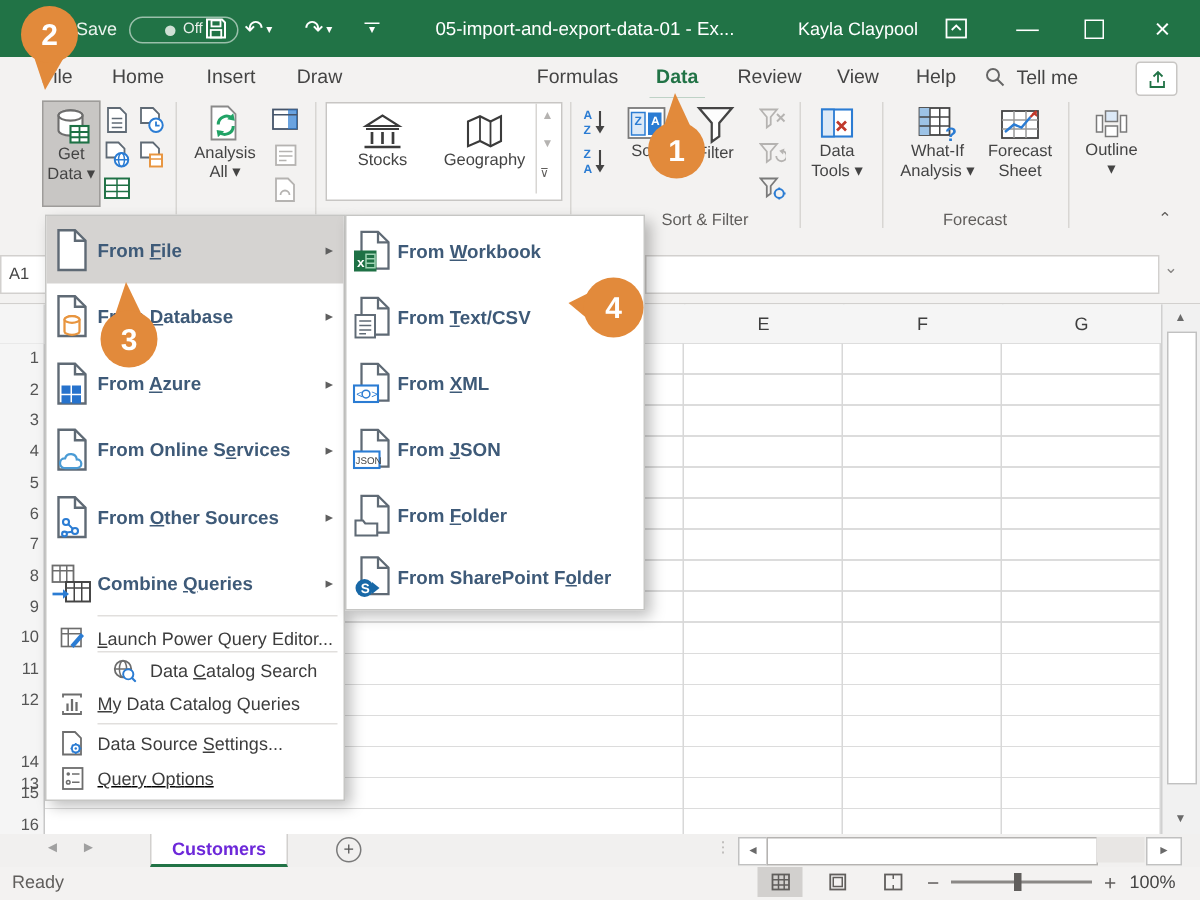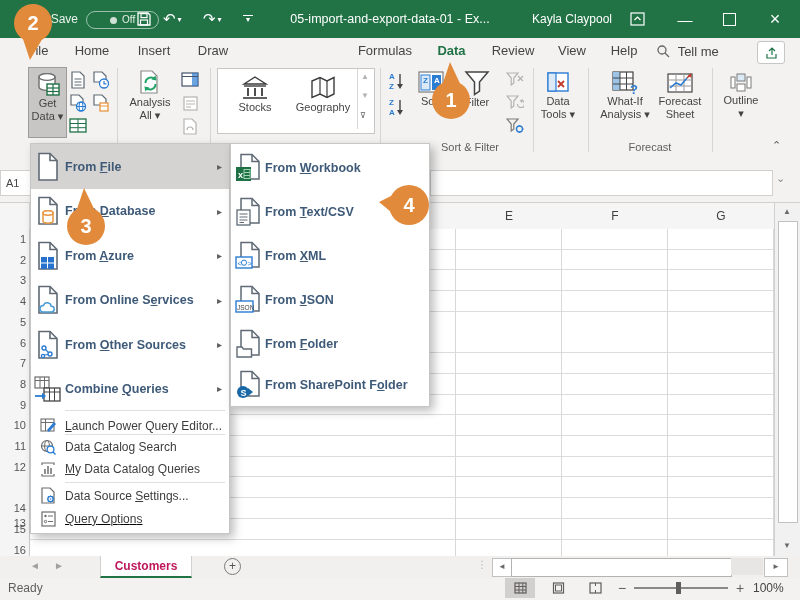--- a/index.html
+++ b/index.html
@@ -390,21 +390,21 @@
       <div class="abs" style="left:8px;top:4px;font-size:8px;color:#6a6a6a;">▲</div>
       <div class="abs" style="left:3px;top:18px;width:18px;height:300px;background:#fff;border:1px solid #c1c1c1;"></div>
       <div class="abs" style="left:8px;top:338px;font-size:8px;color:#6a6a6a;">▼</div>
     </div>
   </div>
 
   <div id="sheetbar">
     <div class="abs" style="left:30px;top:4px;color:#a0a0a0;font-size:10px;">◄</div>
     <div class="abs" style="left:54px;top:4px;color:#a0a0a0;font-size:10px;">►</div>
     <div class="abs" style="left:100px;top:0;width:90px;height:20px;background:#fff;border-left:1px solid #d2d0ce;border-right:1px solid #d2d0ce;border-bottom:2.5px solid #217346;
-                text-align:center;line-height:20px;font-weight:bold;color:#be185d;">Customers</div>
+                text-align:center;line-height:20px;font-weight:bold;color:#6d28d9;">Customers</div>
     <div class="abs" style="left:224px;top:2px;width:15px;height:15px;border:1px solid #7a7a7a;border-radius:50%;text-align:center;line-height:14px;color:#555;font-size:12px;">+</div>
     <div class="abs" style="left:477px;top:3px;color:#b5b3b1;font-size:10px;letter-spacing:0;">⋮</div>
     <div class="abs" style="left:492px;top:2px;width:18px;height:17px;background:#fff;border:1px solid #c1c1c1;text-align:center;line-height:16px;font-size:8px;color:#6a6a6a;">◄</div>
     <div class="abs" style="left:511px;top:2px;width:219px;height:17px;background:#fff;border:1px solid #b5b3b1;"></div>
     <div class="abs" style="left:731px;top:2px;width:32px;height:17px;background:#e8e6e4;"></div>
     <div class="abs" style="left:764px;top:2px;width:22px;height:17px;background:#fff;border:1px solid #c1c1c1;text-align:center;line-height:16px;font-size:8px;color:#6a6a6a;">►</div>
   </div>
 
   <div id="statusbar">
     <div class="abs" style="left:8px;top:3px;color:#605e5c;">Ready</div>
@@ -523,21 +523,21 @@
         <svg width="17" height="15" viewBox="0 0 17 15">
             <rect x="1" y="1" width="13" height="12" fill="#fff" stroke="#6d6d6d" stroke-width="1.1"></rect>
             <line x1="1" y1="4.5" x2="14" y2="4.5" stroke="#6d6d6d"></line>
             <line x1="5.5" y1="1" x2="5.5" y2="13" stroke="#6d6d6d"></line>
         <path d="M7 12 L14 4 L16 6 L9 14 z" fill="#2b7cd3"></path>
           </svg>
       </span>
       <span class="mlab"><span style="text-decoration: underline;">L</span><span>a</span><span>u</span><span>n</span><span>c</span><span>h</span><span> </span><span>P</span><span>o</span><span>w</span><span>e</span><span>r</span><span> </span><span>Q</span><span>u</span><span>e</span><span>r</span><span>y</span><span> </span><span>E</span><span>d</span><span>i</span><span>t</span><span>o</span><span>r</span><span>.</span><span>.</span><span>.</span></span>
     </div>
     <div class="msep" style="top:290px;"></div>
-    <div class="mi small" style="top:292px;height:22px;">
+    <div class="mi small" style="top:292px;height:22px;padding-left:35px;">
       <span class="micon">
         <svg width="16" height="16" viewBox="0 0 16 16">
             <circle cx="7" cy="7" r="5.5" fill="none" stroke="#6d6d6d" stroke-width="1.2"></circle>
             <ellipse cx="7" cy="7" rx="2.4" ry="5.5" fill="none" stroke="#6d6d6d"></ellipse>
             <line x1="1.5" y1="7" x2="12.5" y2="7" stroke="#6d6d6d"></line>
         <circle cx="10.5" cy="10.5" r="3.4" fill="#fff" stroke="#2b7cd3" stroke-width="1.3"></circle>
             <line x1="13" y1="13" x2="15.5" y2="15.5" stroke="#2b7cd3" stroke-width="1.4"></line>
           </svg>
       </span>
       <span class="mlab"><span>D</span><span>a</span><span>t</span><span>a</span><span> </span><span style="text-decoration: underline;">C</span><span>a</span><span>t</span><span>a</span><span>l</span><span>o</span><span>g</span><span> </span><span>S</span><span>e</span><span>a</span><span>r</span><span>c</span><span>h</span></span>

